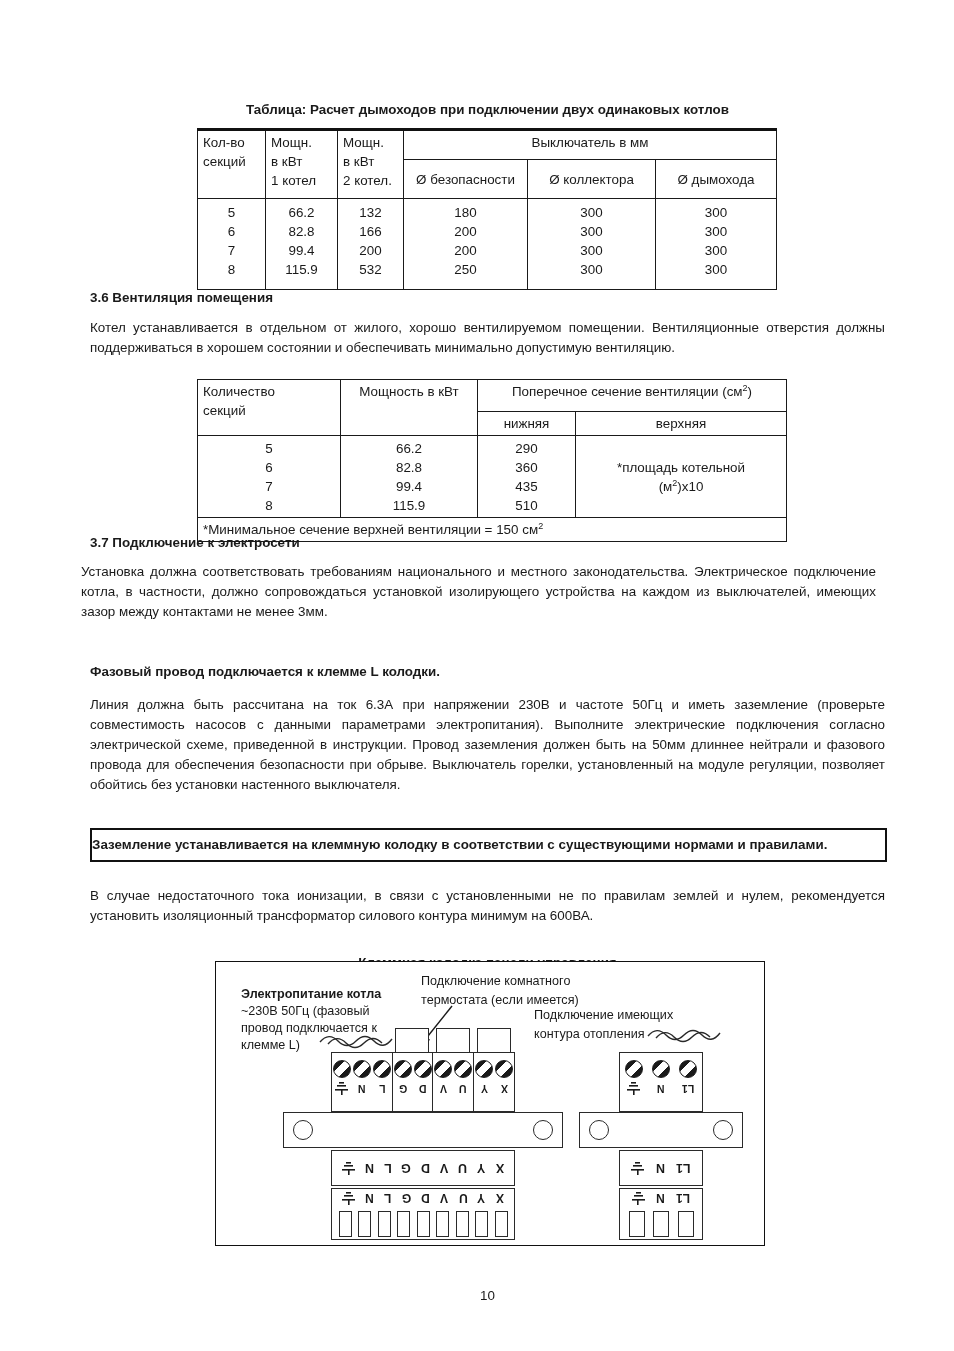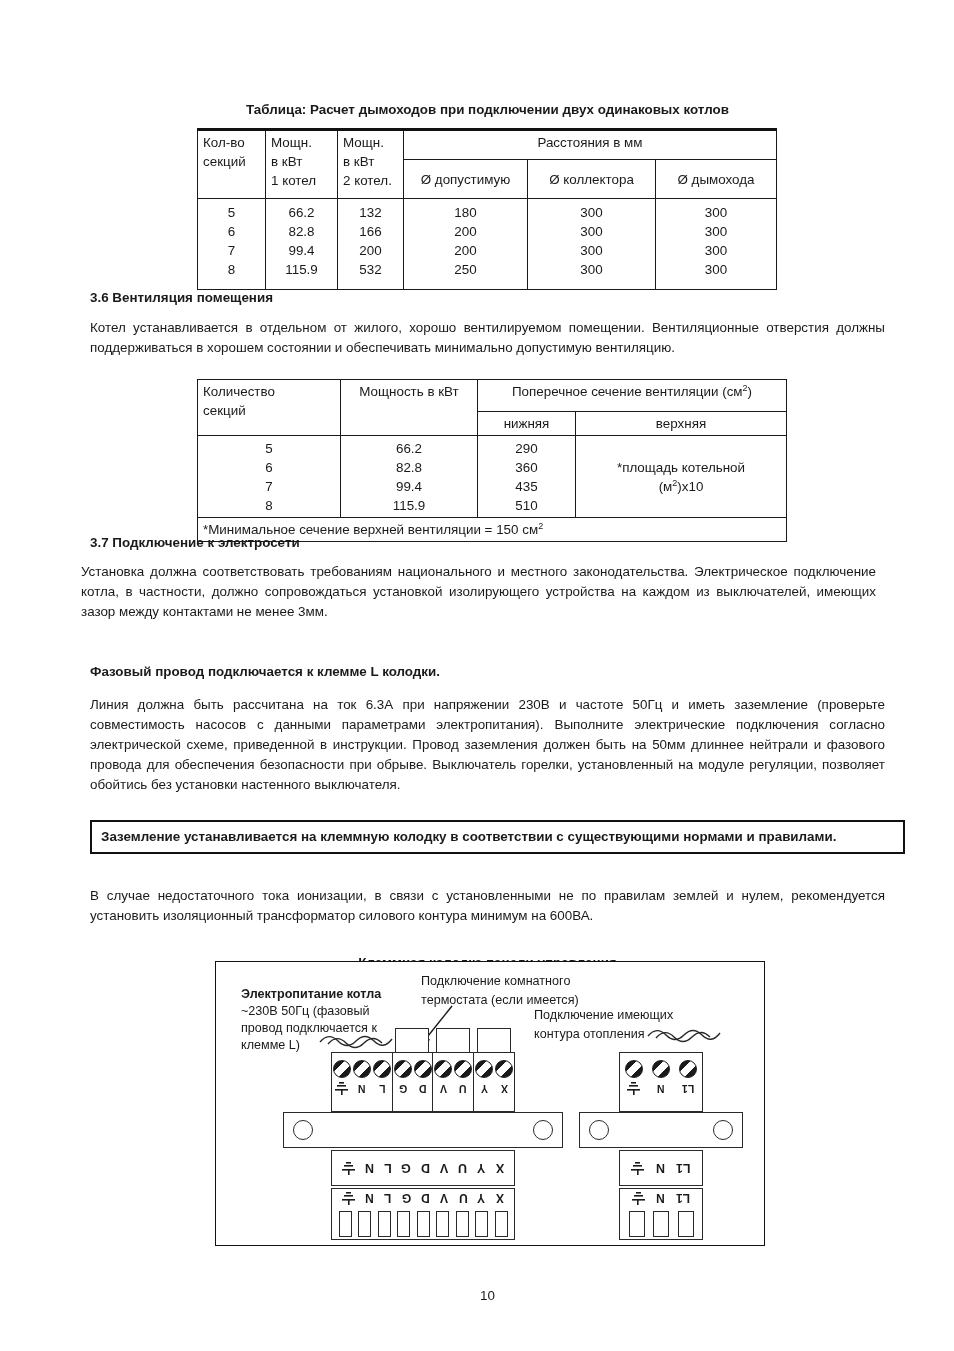--- a/index.html
+++ b/index.html
@@ -21,21 +21,21 @@
   .t1 .brow td{height:84px;padding-top:4px;}
   .t2{width:589px;}
   .t2 .hrow1 td{height:27px;}
   .t2 .hrow2 td{height:18px;vertical-align:middle;}
   .t2 .brow td{height:72px;padding-top:3px;}
   .t2 .frow td{height:18px;}
   .v{text-align:center;line-height:19px;}
   .hl{display:block;line-height:19px;}
 
   
-  .warnbox{border:2px solid #111;width:793px;padding:5px 9px;font-weight:bold;}
+  .warnbox{border:2px solid #111;width:793px;padding:5px 0;font-weight:bold;margin-top:8px;}
 
   
   .dbox{left:215px;top:961px;width:548px;height:283px;border:1.5px solid #111;background:#fff;}
   .dlabel{position:absolute;font-size:12.6px;line-height:17px;}
   .strip{position:absolute;display:flex;border:1.5px solid #2a2a2a;background:#fff;box-sizing:border-box;}
   .cell{flex:1;display:flex;flex-direction:column;align-items:center;justify-content:flex-start;padding-top:7px;box-sizing:border-box;}
   .gb{border-left:1.5px solid #2a2a2a;}
   .screw{width:18px;height:18px;border-radius:50%;border:1px solid #1a1a1a;box-sizing:border-box;
          background:linear-gradient(135deg,#1a1a1a 0 34%,#fff 34% 63%,#1a1a1a 63% 100%);}
   .lab{font-size:10.5px;font-weight:bold;margin-top:3px;line-height:12px;height:14px;display:flex;align-items:center;}
@@ -81,24 +81,24 @@
       <td rowspan="2">
         <span class="hl">Мощн.</span>
         <span class="hl">в кВт</span>
         <span class="hl">1 котел</span>
       </td>
       <td rowspan="2">
         <span class="hl">Мощн.</span>
         <span class="hl">в кВт</span>
         <span class="hl">2 котел.</span>
       </td>
-      <td colspan="3" class="center">Расстояния в мм</td>
+      <td colspan="3" class="center">Выключатель в мм</td>
     </tr>
     <tr class="hrow2">
-      <td class="center">Ø допустимую</td>
+      <td class="center">Ø безопасности</td>
       <td class="center">Ø коллектора</td>
       <td class="center">Ø дымохода</td>
     </tr>
     <tr class="brow">
       <td>
         <div class="v">5</div>
         <div class="v">6</div>
         <div class="v">7</div>
         <div class="v">8</div>
       </td>

